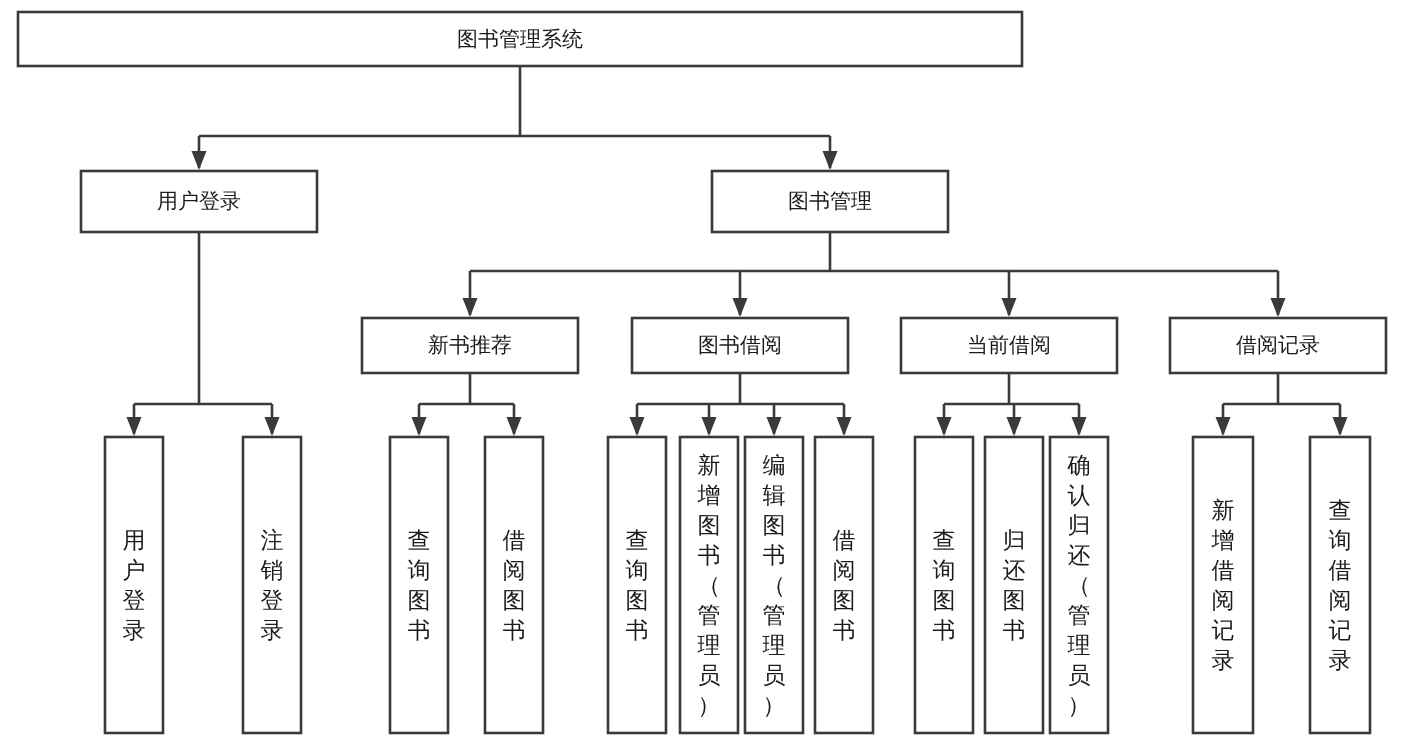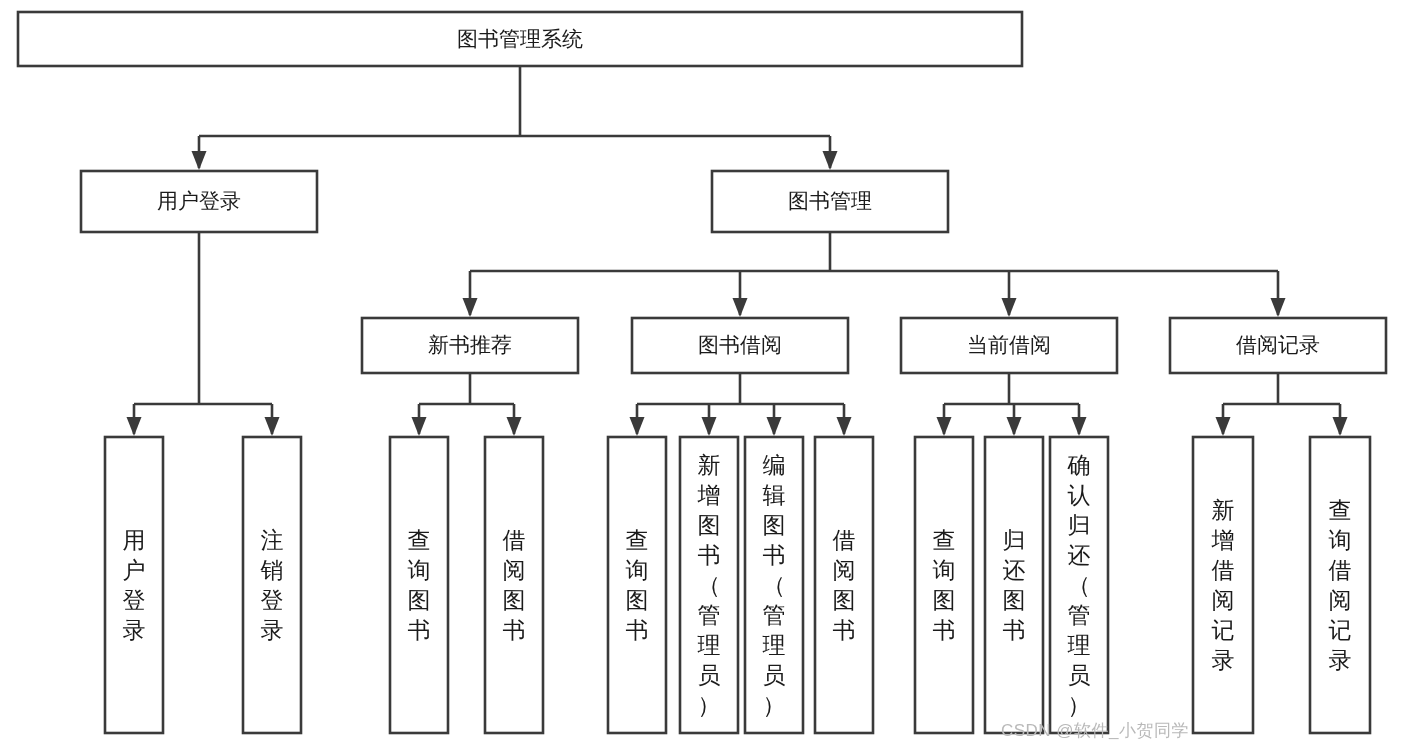--- a/index.html
+++ b/index.html
@@ -201,14 +201,13 @@
         <g>
           <rect x="1193" y="437" width="60" height="296" rx="0" class="node-rect"></rect>
           <text x="1223" y="0" class="node-label-v"><tspan x="1223" y="518.4">新</tspan><tspan x="1223" y="548.4">增</tspan><tspan x="1223" y="578.4">借</tspan><tspan x="1223" y="608.4">阅</tspan><tspan x="1223" y="638.4">记</tspan><tspan x="1223" y="668.4">录</tspan></text>
         </g>
         <g>
           <rect x="1310" y="437" width="60" height="296" rx="0" class="node-rect"></rect>
           <text x="1340" y="0" class="node-label-v"><tspan x="1340" y="518.4">查</tspan><tspan x="1340" y="548.4">询</tspan><tspan x="1340" y="578.4">借</tspan><tspan x="1340" y="608.4">阅</tspan><tspan x="1340" y="638.4">记</tspan><tspan x="1340" y="668.4">录</tspan></text>
         </g>
       </g>
     </svg>
-  <div class="watermark">CSDN @软件_小贺同学</div>
 </div>
 
 </body></html>

